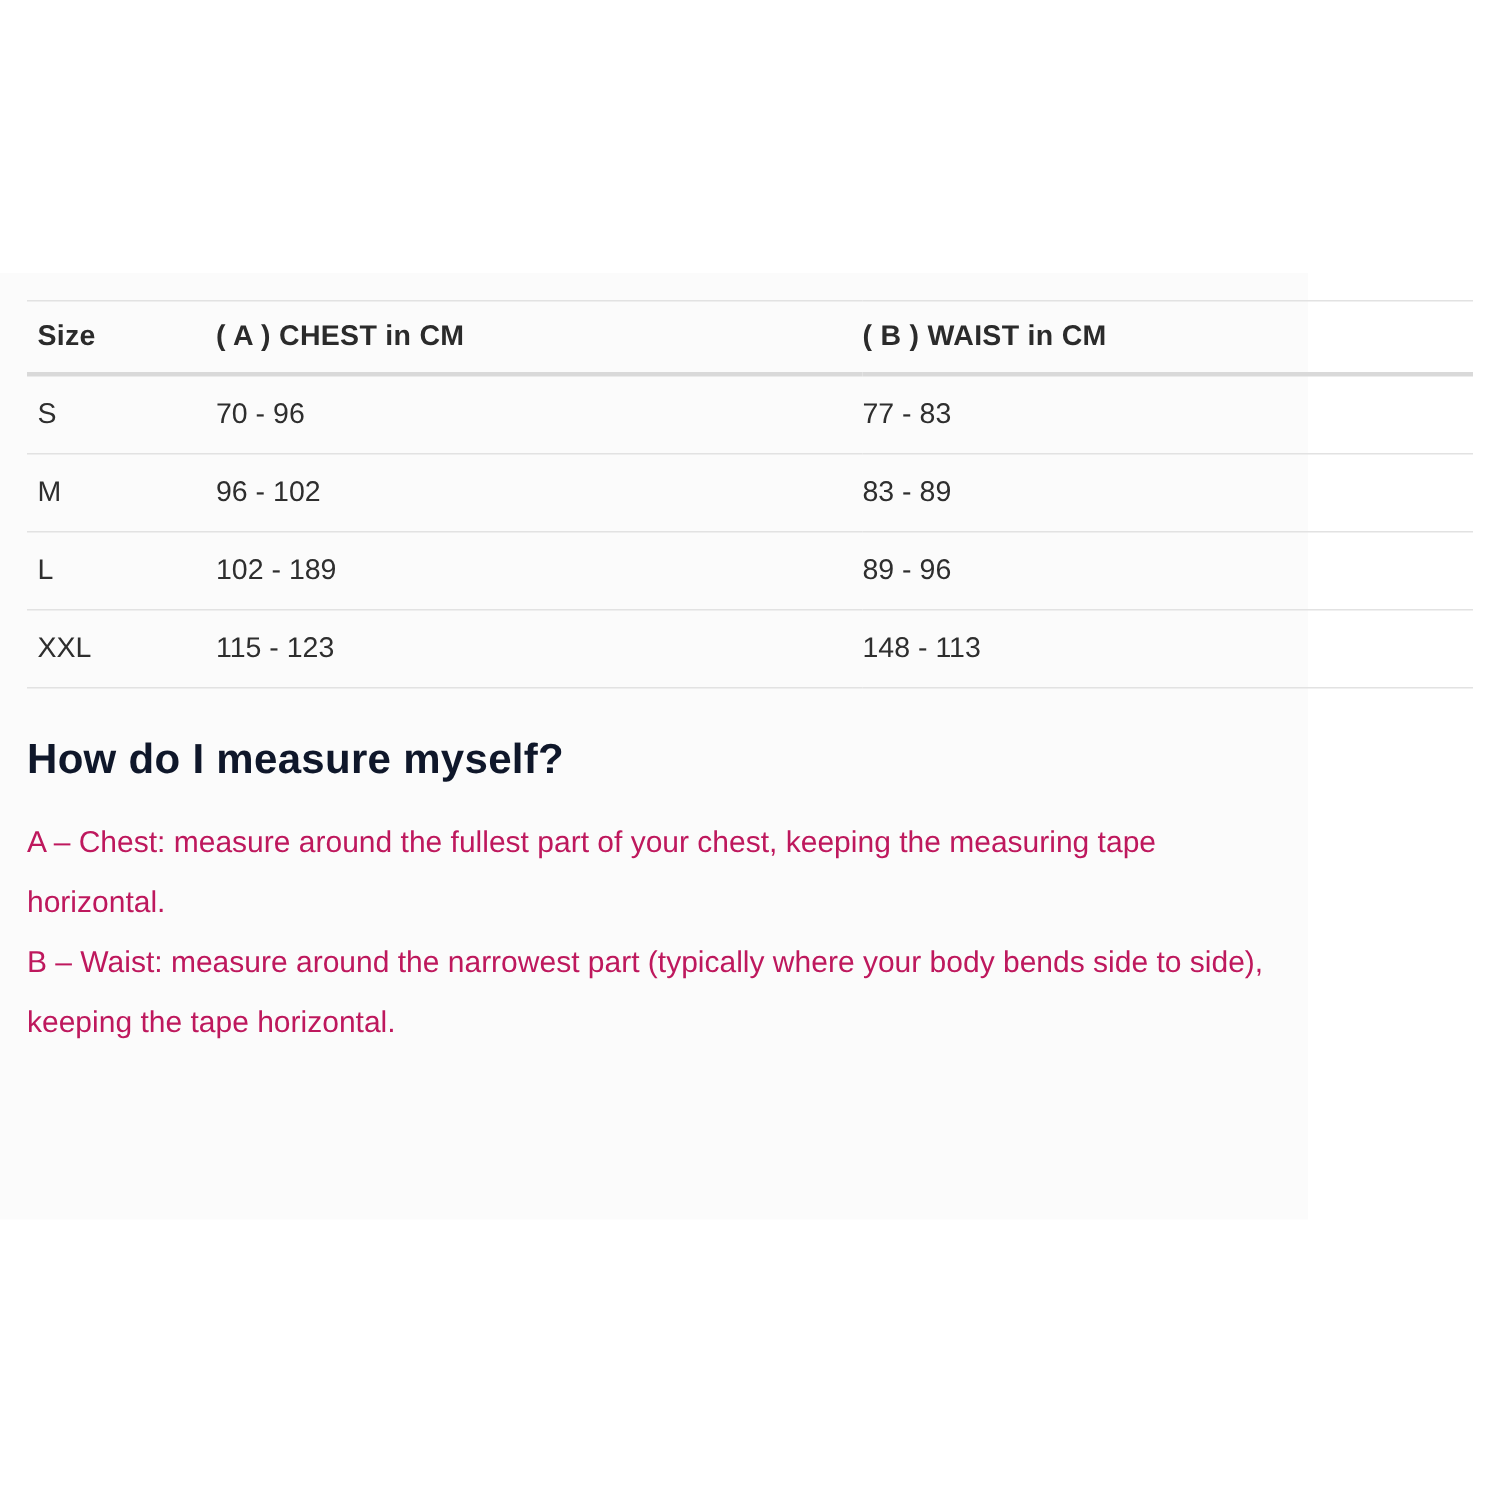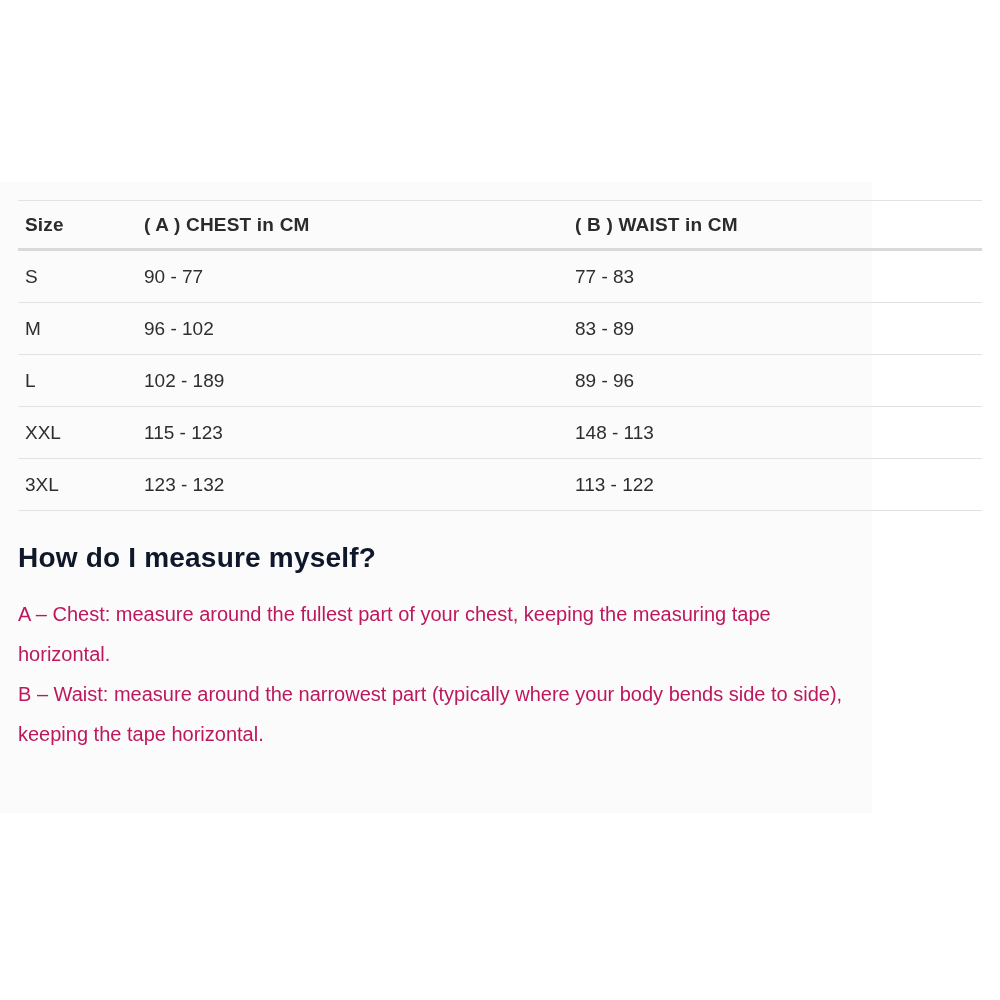--- a/index.html
+++ b/index.html
@@ -81,43 +81,38 @@
       <thead>
         <tr>
           <th class="col-size">Size</th>
           <th class="col-chest">( A ) CHEST in CM</th>
           <th class="col-waist">( B ) WAIST in CM</th>
         </tr>
       </thead>
       <tbody id="size-rows">
           <tr>
             <td>S</td>
-            <td>90 - 77</td>
+            <td>70 - 96</td>
             <td>77 - 83</td>
           </tr>
           <tr>
             <td>M</td>
             <td>96 - 102</td>
             <td>83 - 89</td>
           </tr>
           <tr>
             <td>L</td>
             <td>102 - 189</td>
             <td>89 - 96</td>
           </tr>
           <tr>
             <td>XXL</td>
             <td>115 - 123</td>
             <td>148 - 113</td>
           </tr>
-          <tr>
-            <td>3XL</td>
-            <td>123 - 132</td>
-            <td>113 - 122</td>
-          </tr>
         </tbody>
     </table>
 
     <h2 class="measure-heading">How do I measure myself?</h2>
 
     <p class="instruction first">A – Chest: measure around the fullest part of your chest, keeping the measuring tape horizontal.</p>
 
     <p class="instruction">B – Waist: measure around the narrowest part (typically where your body bends side to side), keeping the tape horizontal.</p>
 
   </section>

